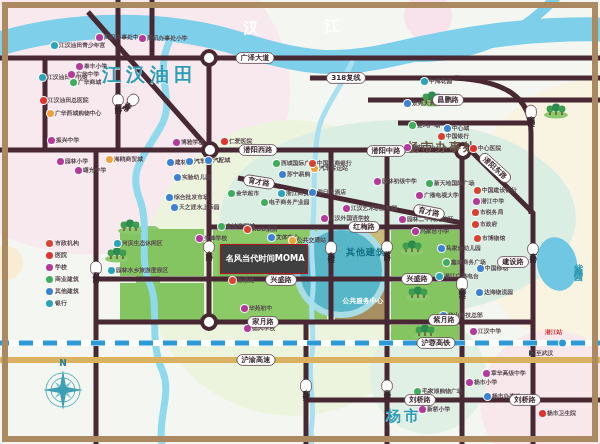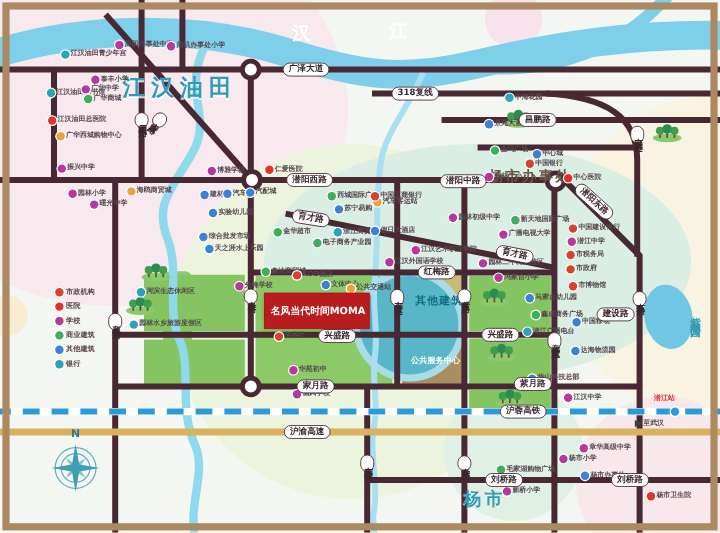--- a/index.html
+++ b/index.html
@@ -25,21 +25,21 @@
   .biglab{position:absolute;transform:translate(-50%,-50%);white-space:nowrap;z-index:3;line-height:1;}
   .area-xl{font-size:19px;font-weight:bold;color:#2e9cb5;letter-spacing:5px;text-shadow:0 1px 0 rgba(255,255,255,.8);}
   .area-lg{font-size:15px;font-weight:bold;color:#2e9cb5;letter-spacing:3px;text-shadow:0 1px 0 rgba(255,255,255,.7);}
   .area-brown{font-size:12px;font-weight:bold;color:#6b5744;letter-spacing:2px;}
   .river-name{font-size:15px;font-weight:bold;color:#fff;letter-spacing:2px;}
   .area-teal-sm{font-size:9px;font-weight:bold;color:#0f6f80;letter-spacing:1px;}
   .area-white-sm{font-size:10px;font-weight:bold;color:#fff;transform:translate(-50%,-50%) scale(.68);}
   .area-vert{writing-mode:vertical-rl;letter-spacing:2px;font-size:9px;color:#2e9cb5;font-weight:bold;}
   .compass-n{font-size:9px;color:#2c7d92;font-weight:bold;}
   
-  .moma{position:absolute;left:220px;top:244px;width:86px;height:28px;background:#b91c1c;
+  .moma{position:absolute;left:220px;top:244px;width:86px;height:28px;background:#404040;
         border:1px solid #b8121f;display:flex;align-items:center;justify-content:center;gap:3px;
         z-index:5;box-shadow:0 1px 3px rgba(0,0,0,.25);}
   .moma-name{color:#fff;font-weight:bold;font-size:10px;transform:scale(.82);white-space:nowrap;}
   
   #legend{position:absolute;left:46px;top:237px;z-index:6;}
   .lg-row{display:flex;align-items:center;height:12px;}
   .lg-row .dot{width:7px;height:7px;border-radius:50%;box-shadow:0 0 0 1px #fff;flex:none;}
   .lg-row .txt{font-size:10px;transform:scale(.6);transform-origin:0 50%;white-space:nowrap;
                color:#57464e;font-weight:bold;margin-left:2px;}
   

